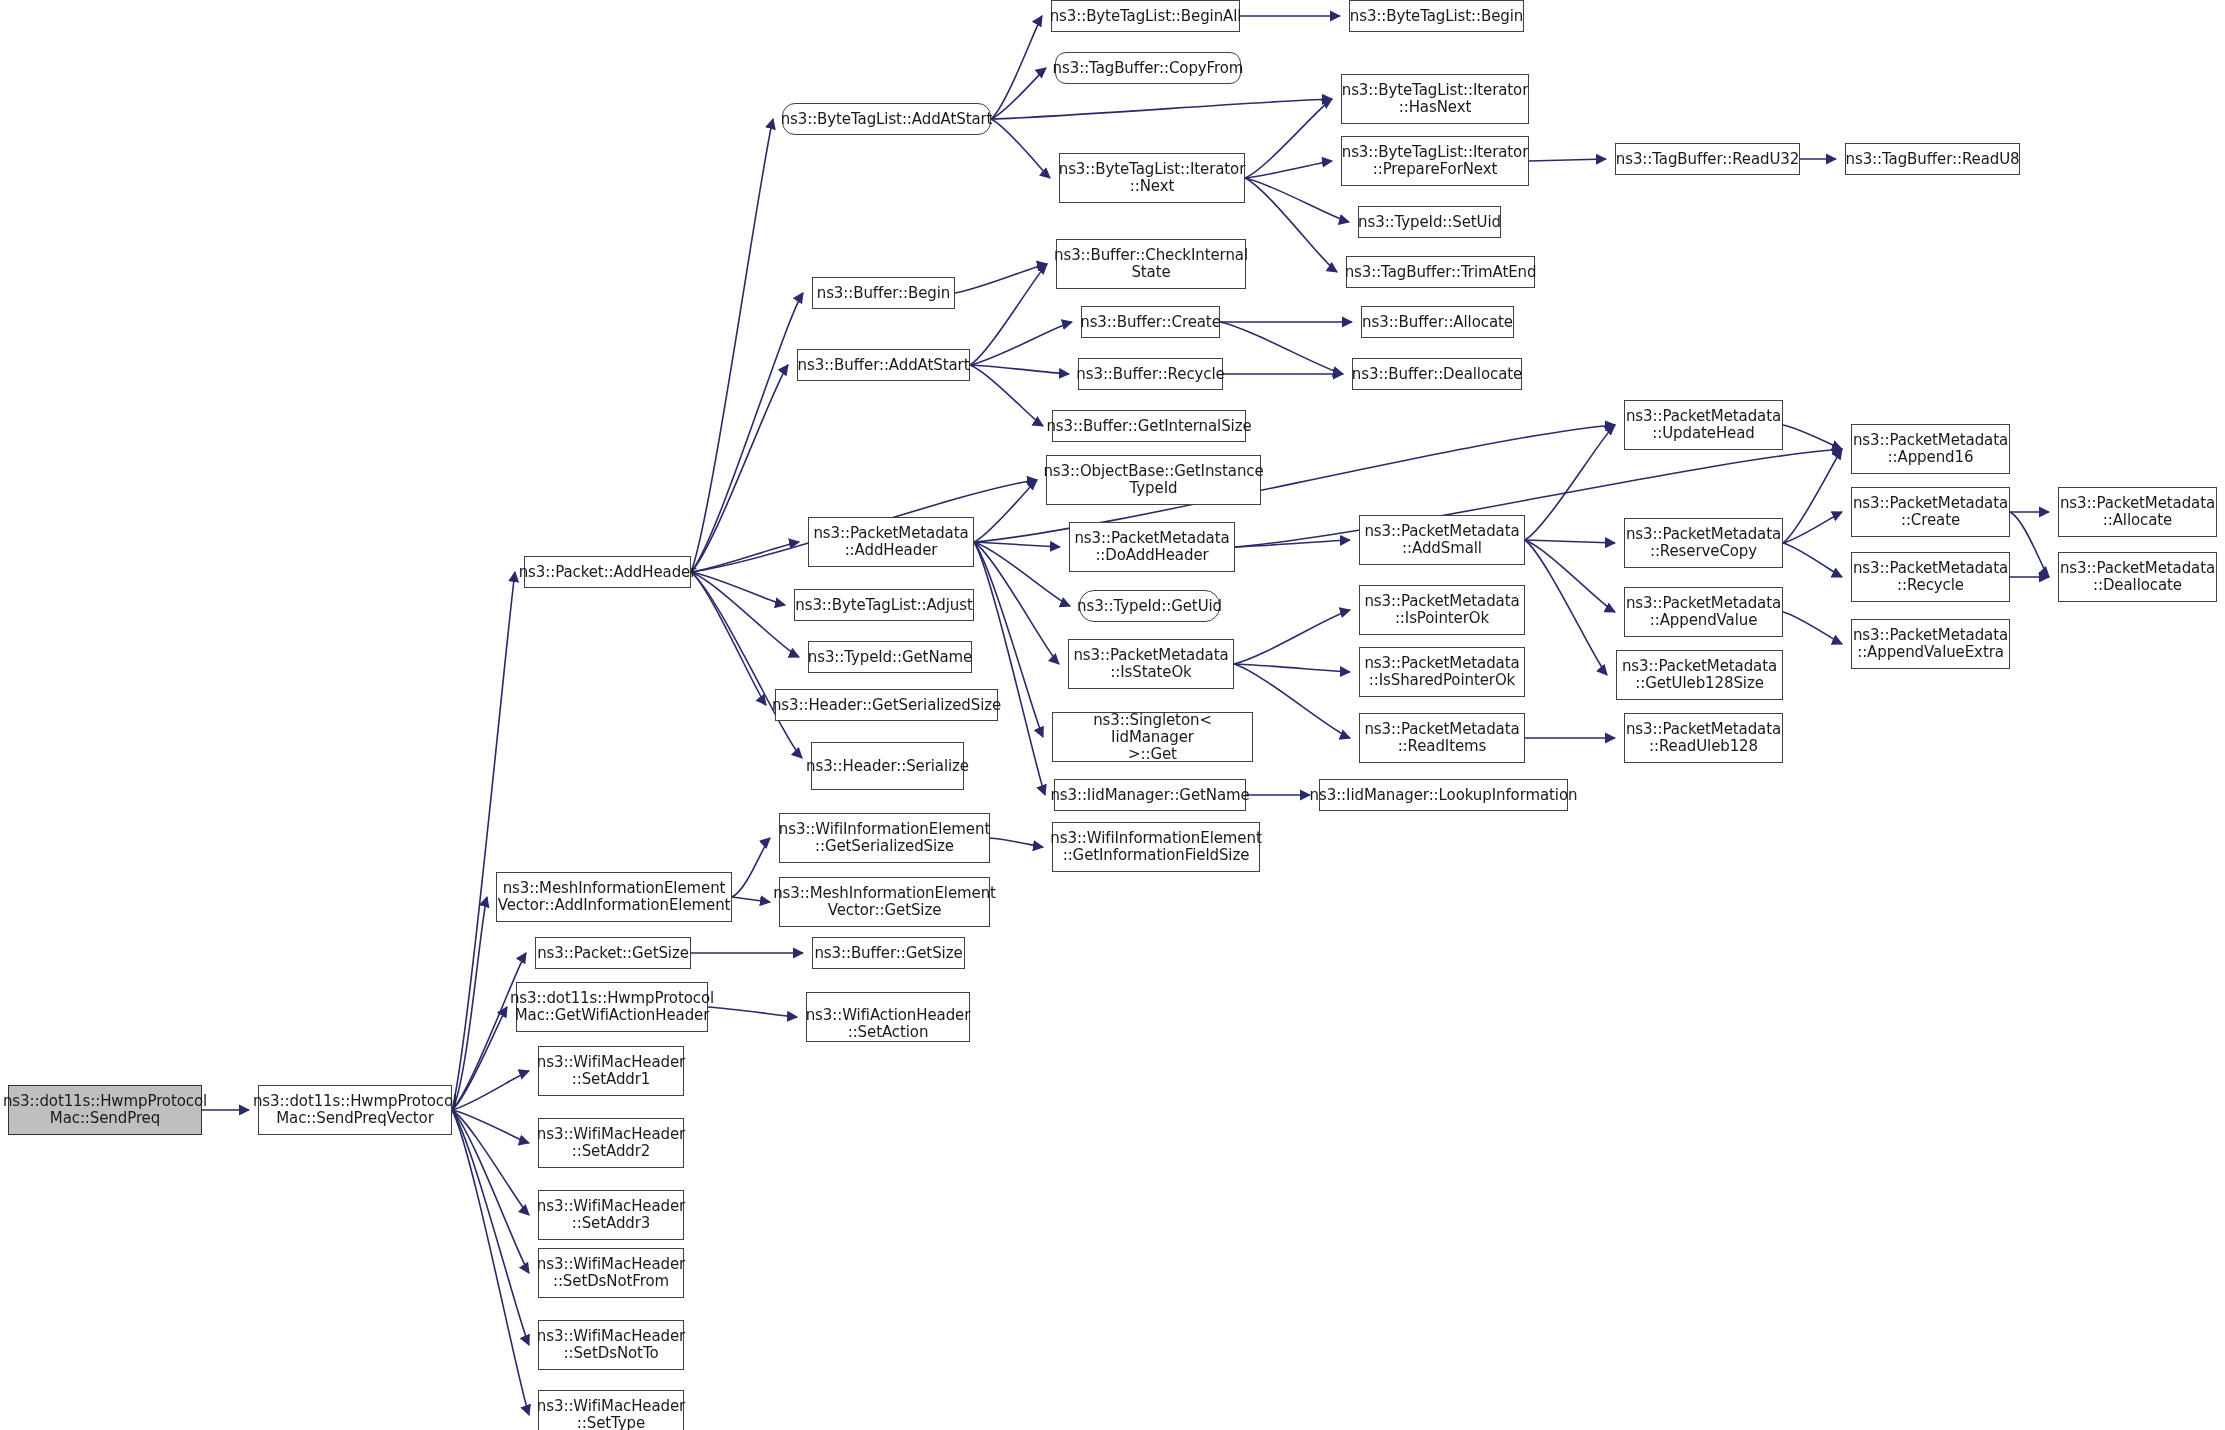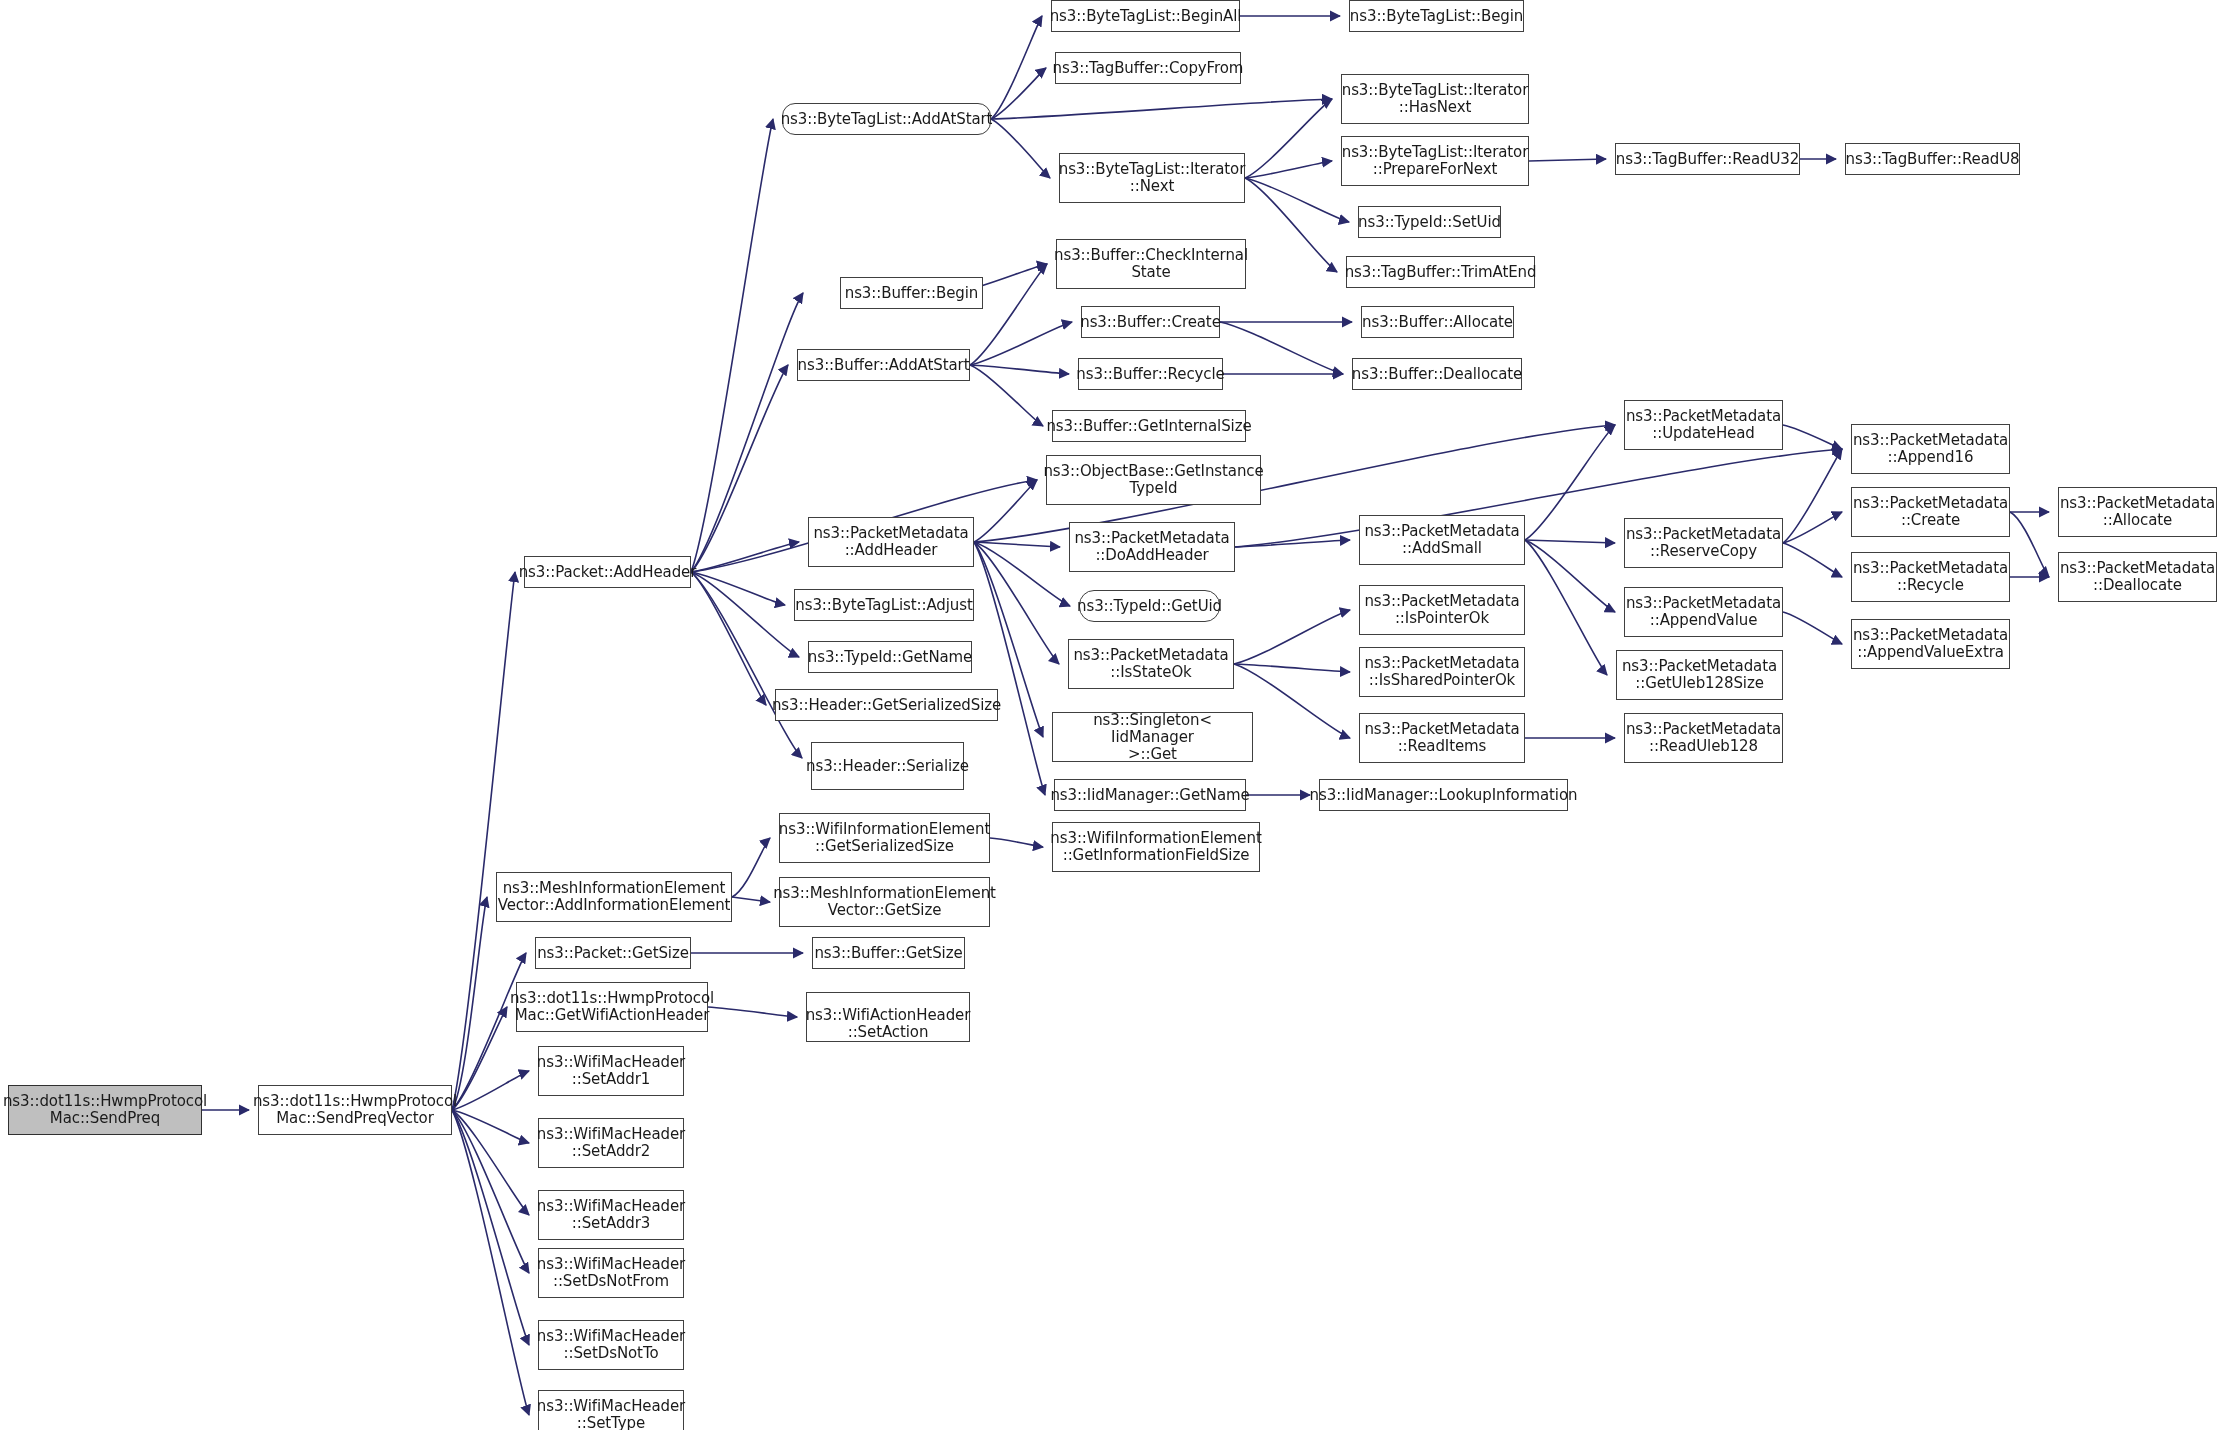--- a/index.html
+++ b/index.html
@@ -143,30 +143,30 @@
 ::SetAddr2</span></div>
       <div class="node" style="left: 538px; top: 1190px; width: 146px; height: 50px;"><span>ns3::WifiMacHeader
 ::SetAddr3</span></div>
       <div class="node" style="left: 538px; top: 1248px; width: 146px; height: 50px;"><span>ns3::WifiMacHeader
 ::SetDsNotFrom</span></div>
       <div class="node" style="left: 538px; top: 1320px; width: 146px; height: 50px;"><span>ns3::WifiMacHeader
 ::SetDsNotTo</span></div>
       <div class="node" style="left: 538px; top: 1390px; width: 146px; height: 50px;"><span>ns3::WifiMacHeader
 ::SetType</span></div>
       <div class="node" style="left: 782px; top: 103px; width: 209px; height: 32px; border-radius: 13px;"><span>ns3::ByteTagList::AddAtStart</span></div>
-      <div class="node" style="left: 812px; top: 277px; width: 143px; height: 32px; margin-left: 28px;"><span>ns3::Buffer::Begin</span></div>
+      <div class="node" style="left: 812px; top: 277px; width: 143px; height: 32px;"><span>ns3::Buffer::Begin</span></div>
       <div class="node" style="left: 797px; top: 349px; width: 173px; height: 32px;"><span>ns3::Buffer::AddAtStart</span></div>
       <div class="node" style="left: 808px; top: 517px; width: 166px; height: 50px;"><span>ns3::PacketMetadata
 ::AddHeader</span></div>
       <div class="node" style="left: 794px; top: 589px; width: 180px; height: 32px;"><span>ns3::ByteTagList::Adjust</span></div>
       <div class="node" style="left: 808px; top: 641px; width: 164px; height: 32px;"><span>ns3::TypeId::GetName</span></div>
       <div class="node" style="left: 775px; top: 689px; width: 223px; height: 32px;"><span>ns3::Header::GetSerializedSize</span></div>
       <div class="node" style="left: 811px; top: 742px; width: 153px; height: 48px;"><span>ns3::Header::Serialize</span></div>
       <div class="node" style="left: 1051px; top: 0px; width: 189px; height: 32px;"><span>ns3::ByteTagList::BeginAll</span></div>
-      <div class="node" style="left: 1055px; top: 52px; width: 186px; height: 32px;"><span>ns3::TagBuffer::CopyFrom</span></div>
+      <div class="node" style="left: 1055px; top: 52px; width: 186px; height: 32px; border-radius: 11px;"><span>ns3::TagBuffer::CopyFrom</span></div>
       <div class="node" style="left: 1059px; top: 153px; width: 186px; height: 50px;"><span>ns3::ByteTagList::Iterator
 ::Next</span></div>
       <div class="node" style="left: 1056px; top: 239px; width: 190px; height: 50px;"><span>ns3::Buffer::CheckInternal
 State</span></div>
       <div class="node" style="left: 1081px; top: 306px; width: 139px; height: 32px;"><span>ns3::Buffer::Create</span></div>
       <div class="node" style="left: 1078px; top: 358px; width: 145px; height: 32px;"><span>ns3::Buffer::Recycle</span></div>
       <div class="node" style="left: 1052px; top: 410px; width: 194px; height: 32px;"><span>ns3::Buffer::GetInternalSize</span></div>
       <div class="node" style="left: 1046px; top: 455px; width: 215px; height: 50px;"><span>ns3::ObjectBase::GetInstance
 TypeId</span></div>
       <div class="node" style="left: 1069px; top: 522px; width: 166px; height: 50px;"><span>ns3::PacketMetadata

